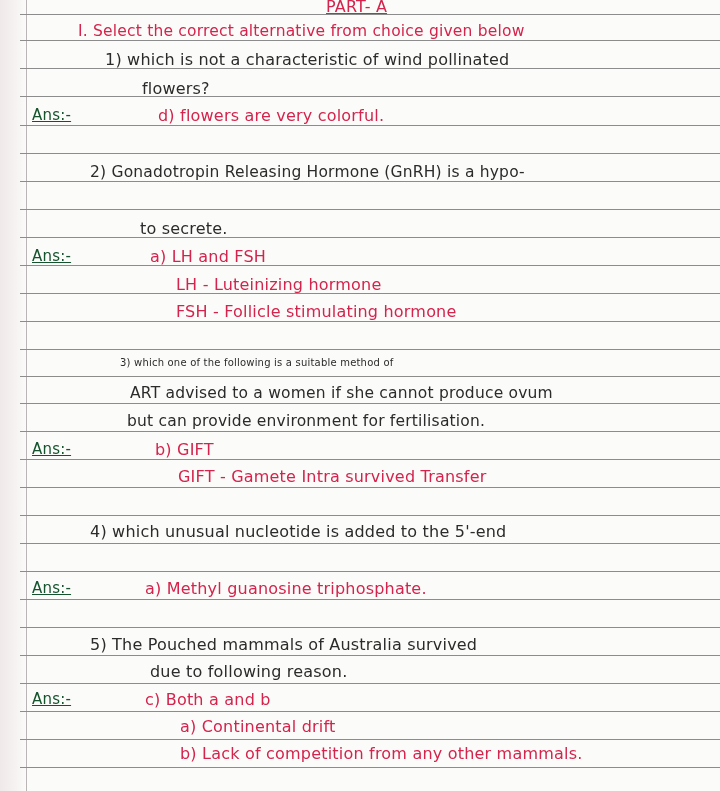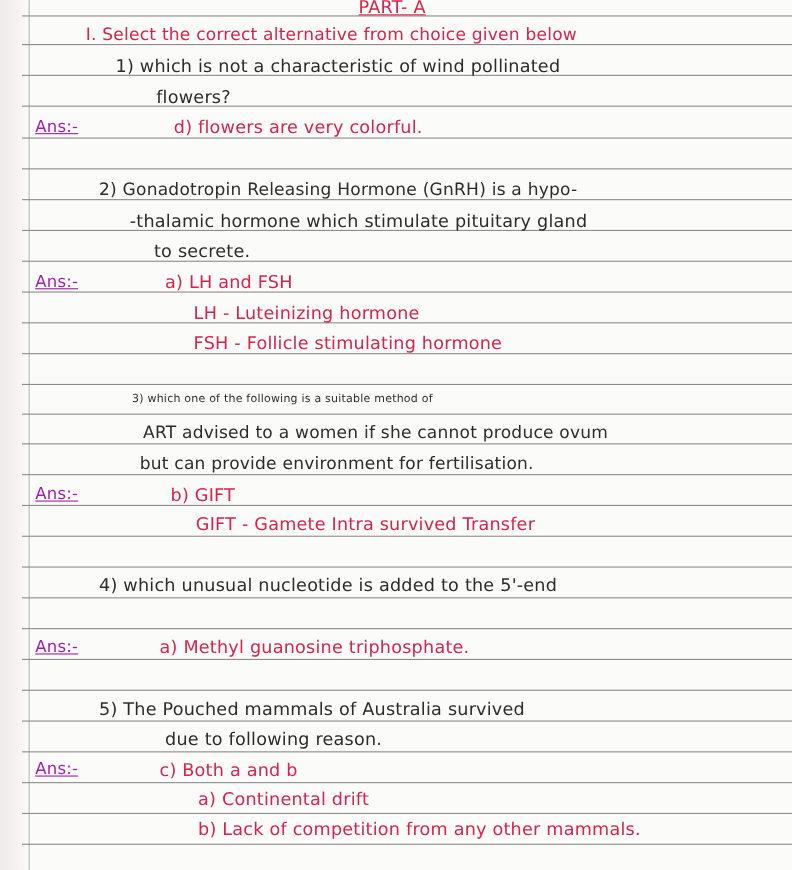--- a/index.html
+++ b/index.html
@@ -24,21 +24,21 @@
     }
     .hw {
       position: absolute; white-space: nowrap;
       font-family: "DejaVu Sans", sans-serif;
       font-size: 16px; letter-spacing: 0.2px;
       color: #2b2b2b;
     }
     .red { color: #d4234c; }
     .u { text-decoration: underline; text-decoration-color: #d4234c; }
     .title { font-size: 16px; }
-    .ans { font-size: 15px; color: #a21caf; text-decoration: underline; }
+    .ans { font-size: 15px; color: #14532d; text-decoration: underline; }
   </style>
 </head>
 <body>
 
 <div class="page">
   <div class="margin-strip"></div>
   <div class="margin-line"></div>
 
   <div class="rule" style="top:14px"></div>
   <div class="rule" style="top:40px"></div>
@@ -71,21 +71,20 @@
 
   <div class="hw red title u" style="left:326px; top:-3px;">PART- A</div>
   <div class="hw red" style="left:78px; top:22px; font-size:15.5px;">I. Select the correct alternative from choice given below</div>
 
   <div class="hw" style="left:105px; top:50px;">1) which is not a characteristic of wind pollinated</div>
   <div class="hw" style="left:142px; top:79px;">flowers?</div>
   <div class="hw ans" style="left:32px; top:106px;">Ans:-</div>
   <div class="hw red" style="left:158px; top:106px;">d) flowers are very colorful.</div>
 
   <div class="hw" style="left:90px; top:163px; font-size:15.5px;">2) Gonadotropin Releasing Hormone (GnRH) is a hypo-</div>
-  <div class="hw" style="left:118px; top:191px;">-thalamic hormone which stimulate pituitary gland</div>
   <div class="hw" style="left:140px; top:219px;">to secrete.</div>
   <div class="hw ans" style="left:32px; top:247px;">Ans:-</div>
   <div class="hw red" style="left:150px; top:247px;text-align:right;">a) LH and FSH</div>
   <div class="hw red" style="left:176px; top:275px;">LH - Luteinizing hormone</div>
   <div class="hw red" style="left:176px; top:302px;">FSH - Follicle stimulating hormone</div>
 
   <div class="hw" style="left:120px; top:357px; font-size:10px;">3) which one of the following is a suitable method of</div>
   <div class="hw" style="left:130px; top:384px; font-size:15.5px;">ART advised to a women if she cannot produce ovum</div>
   <div class="hw" style="left:127px; top:412px; font-size:15.5px;">but can provide environment for fertilisation.</div>
   <div class="hw ans" style="left:32px; top:440px;">Ans:-</div>

